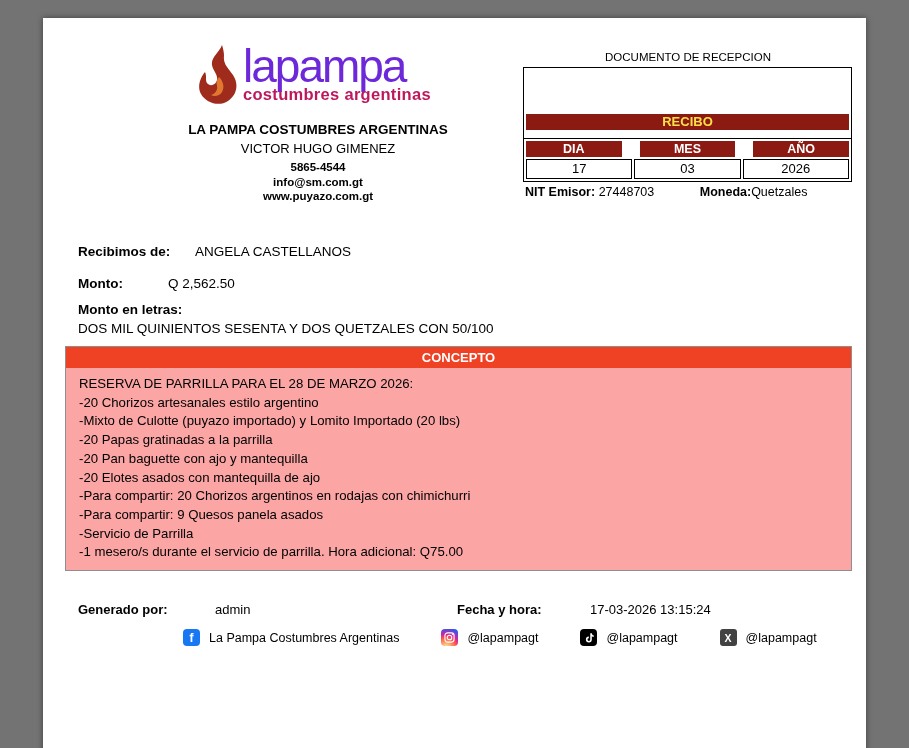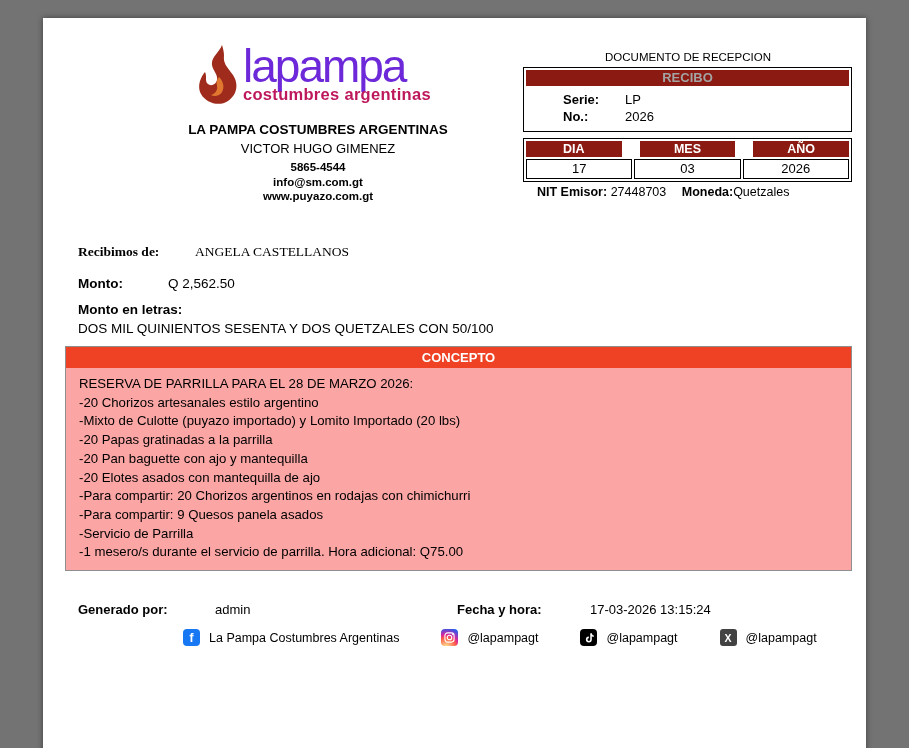--- a/index.html
+++ b/index.html
@@ -33,37 +33,37 @@
 
   
   .company { position: absolute; left: 60px; top: 104px; width: 430px; text-align: center; }
   .company-name { font-size: 13.5px; font-weight: bold; margin-bottom: 4px; }
   .company-person { font-size: 13px; margin-bottom: 4px; }
   .company-small { font-size: 11.5px; line-height: 14.5px; font-weight: bold; }
 
   
   .doc-title { position: absolute; left: 480px; top: 33px; width: 330px; text-align: center; font-size: 11.5px; }
   .recibo-box { position: absolute; left: 480px; top: 49px; width: 329px; border: 1px solid #000; padding: 2px 2px 0; background: #fff; }
-  .recibo-header { background: #8B1A12; color: #a3a3a3; font-weight: bold; text-align: center; font-size: 13px; line-height: 16px; }
+  .recibo-header { background: #8B1A12; color: #fde047; font-weight: bold; text-align: center; font-size: 13px; line-height: 16px; margin-top: 44px; }
   .recibo-fields { padding: 5px 0 6px; }
   .recibo-field-row { display: flex; font-size: 13px; line-height: 17px; }
   .recibo-field-label { font-weight: bold; width: 62px; margin-left: 37px; }
 
   .date-table { position: absolute; left: 480px; top: 120px; width: 329px; border: 1px solid #000; padding: 2px; background: #fff; }
   .date-header-row { display: flex; gap: 18px; margin-bottom: 2px; justify-content: flex-end; }
   .date-header-cell { flex: 1; background: #8B1A12; color: #fff; text-align: center; font-weight: bold; font-size: 12.5px; line-height: 16px; }
   .date-value-row { display: flex; gap: 2px; }
   .date-value-cell { flex: 1; border: 1px solid #000; text-align: center; font-size: 13px; line-height: 18px; }
 
   .nit-line { position: absolute; left: 482px; top: 167px; font-size: 12.5px; white-space: nowrap; }
-  .nit-line .bold { font-weight: bold; margin-left: 12px; }
+  .nit-line .bold { font-weight: bold; }
   .moneda-label { margin-left: 42px; }
 
   
-  .row-recibimos { position: absolute; left: 35px; top: 226px; display: flex; font-size: 13.5px; font-family: Liberation Serif, serif; }
+  .row-recibimos { position: absolute; left: 35px; top: 226px; display: flex; font-size: 13.5px; }
   .row-recibimos .lbl { font-weight: bold; width: 117px; }
   .row-monto { position: absolute; left: 35px; top: 258px; display: flex; font-size: 13.5px; }
   .row-monto .lbl { font-weight: bold; width: 90px; }
   .letras-label { position: absolute; left: 35px; top: 284px; font-size: 13.5px; font-weight: bold; }
   .letras-value { position: absolute; left: 35px; top: 303px; font-size: 13.5px; }
 
   
   .concepto-box { position: absolute; left: 22px; top: 328px; width: 787px; border: 1px solid #8f8f8f; background: #fca5a5; }
   .concepto-header { background: #EF4123; color: #fff; font-weight: bold; text-align: center; font-size: 13px; line-height: 21px; height: 21px; }
   .concepto-body { padding: 7px 12px 8px 13px; font-size: 13.2px; line-height: 18.7px; }

